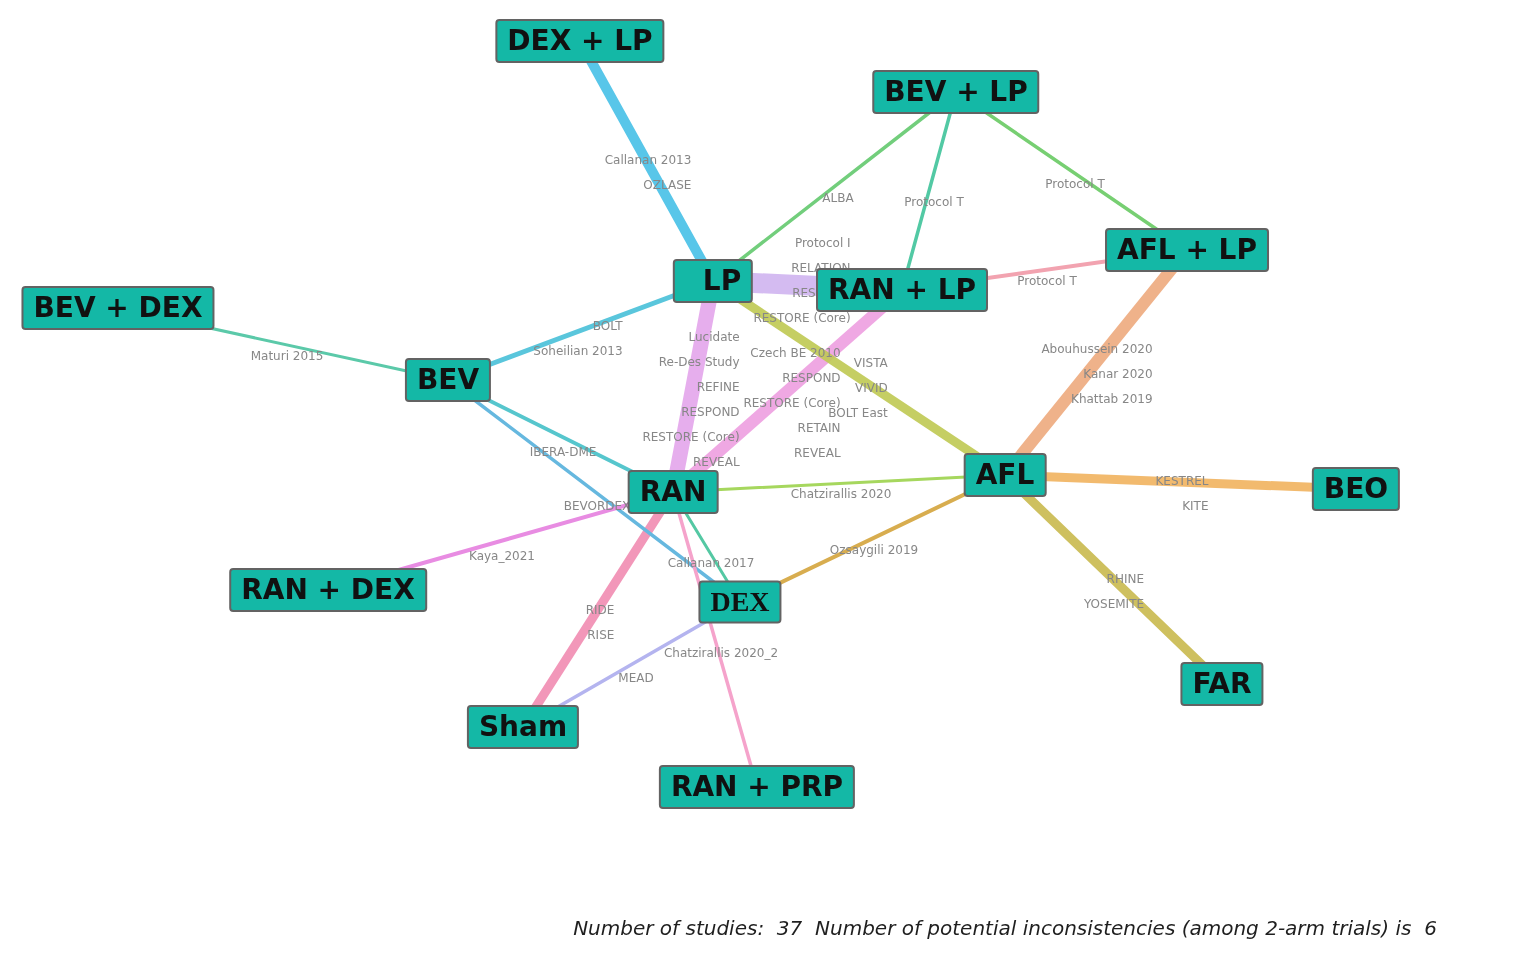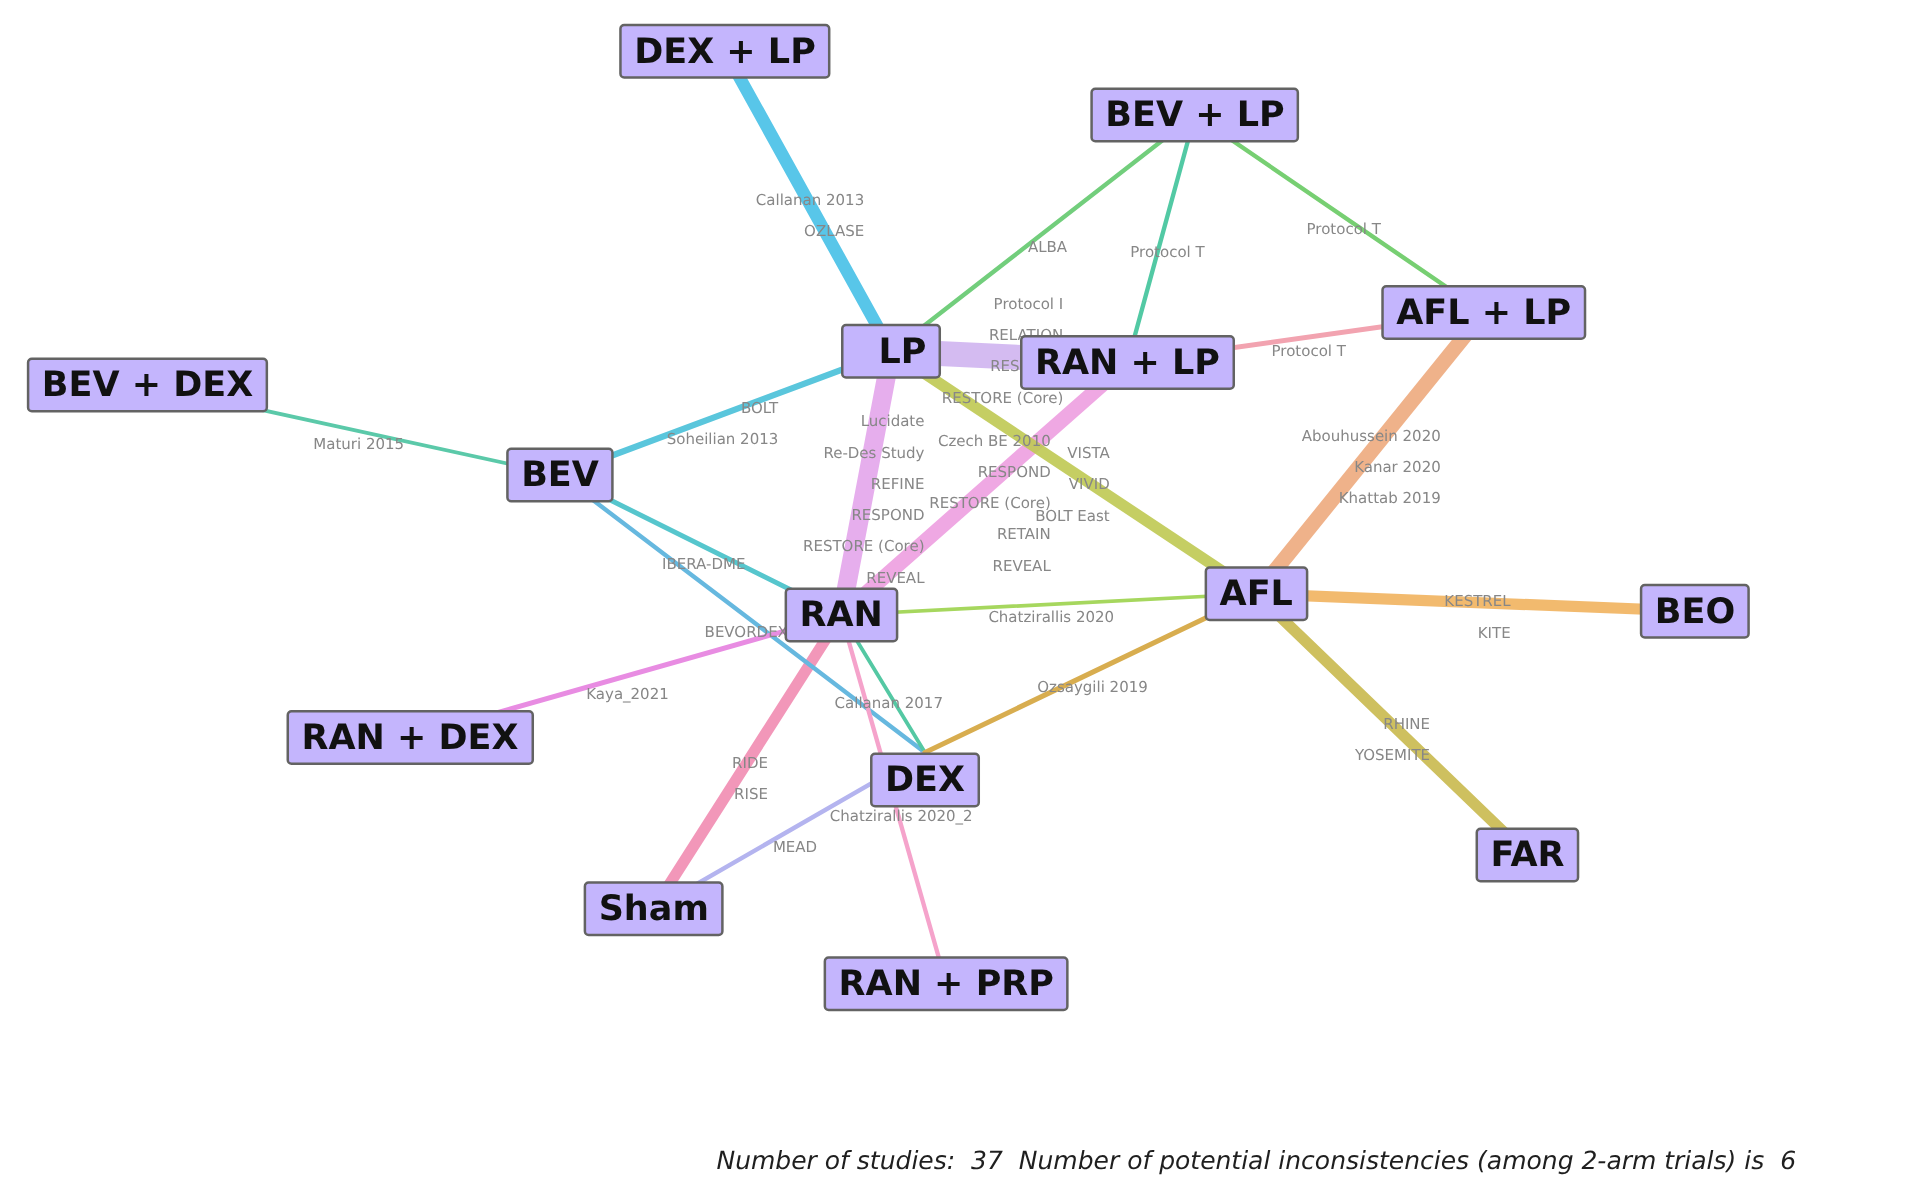--- a/index.html
+++ b/index.html
@@ -17,21 +17,21 @@
     text-align: right;
     font-size: 12px;
     line-height: 25px;
     color: #878787;
     white-space: nowrap;
     z-index: 2;
   }
   .node {
     position: absolute;
     transform: translate(-50%, -50%);
-    background: #c4b5fd;
+    background: #14b8a6;
     border: 2px solid #636363;
     border-radius: 4px;
     padding: 3px 10px 4px 10px;
     font-size: 28px;
     font-weight: bold;
     color: #111111;
     white-space: nowrap;
     z-index: 3;
   }
   #caption {
@@ -170,19 +170,19 @@
       <div class="node" style="left: 956px; top: 92px;">BEV + LP</div>
       <div class="node" style="left: 1187px; top: 250px;">AFL + LP</div>
       <div class="node" style="left: 118px; top: 308px;">BEV + DEX</div>
       <div class="node" style="left: 713px; top: 281px; padding-left: 28px;">LP</div>
       <div class="node" style="left: 902px; top: 290px;">RAN + LP</div>
       <div class="node" style="left: 448px; top: 380px;">BEV</div>
       <div class="node" style="left: 673px; top: 492px;">RAN</div>
       <div class="node" style="left: 1005px; top: 475px;">AFL</div>
       <div class="node" style="left: 1356px; top: 489px;">BEO</div>
       <div class="node" style="left: 328px; top: 590px;">RAN + DEX</div>
-      <div class="node" style="left: 740px; top: 624px;">DEX</div>
+      <div class="node" style="left: 740px; top: 602px; font-family: Liberation Serif, serif;">DEX</div>
       <div class="node" style="left: 1222px; top: 684px;">FAR</div>
       <div class="node" style="left: 523px; top: 727px;">Sham</div>
       <div class="node" style="left: 757px; top: 787px;">RAN + PRP</div>
     </div>
   <div id="caption" style="left: 1005px; top: 928px;">Number of studies:  37  Number of potential inconsistencies (among 2-arm trials) is  6</div>
 </div>
 
 </body></html>

